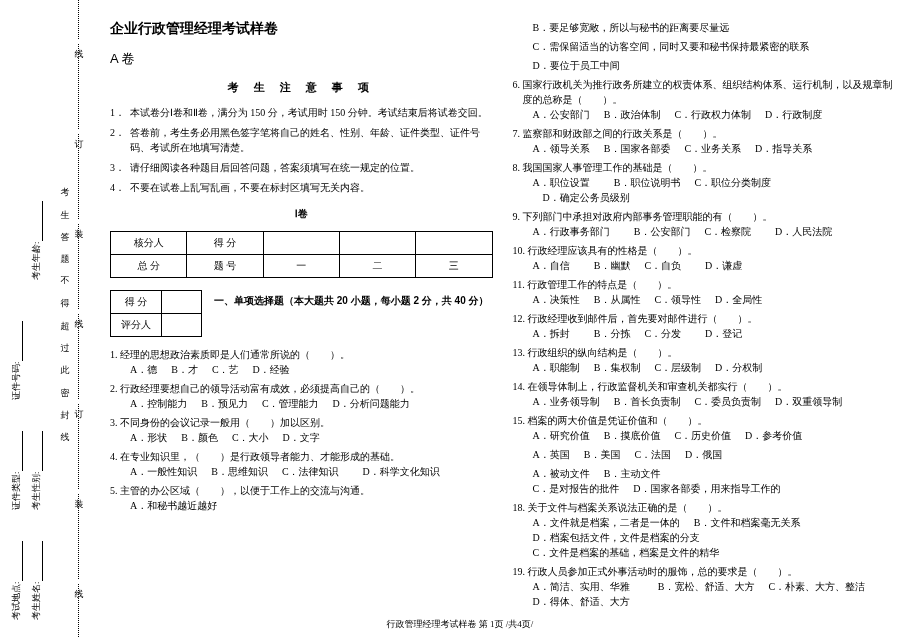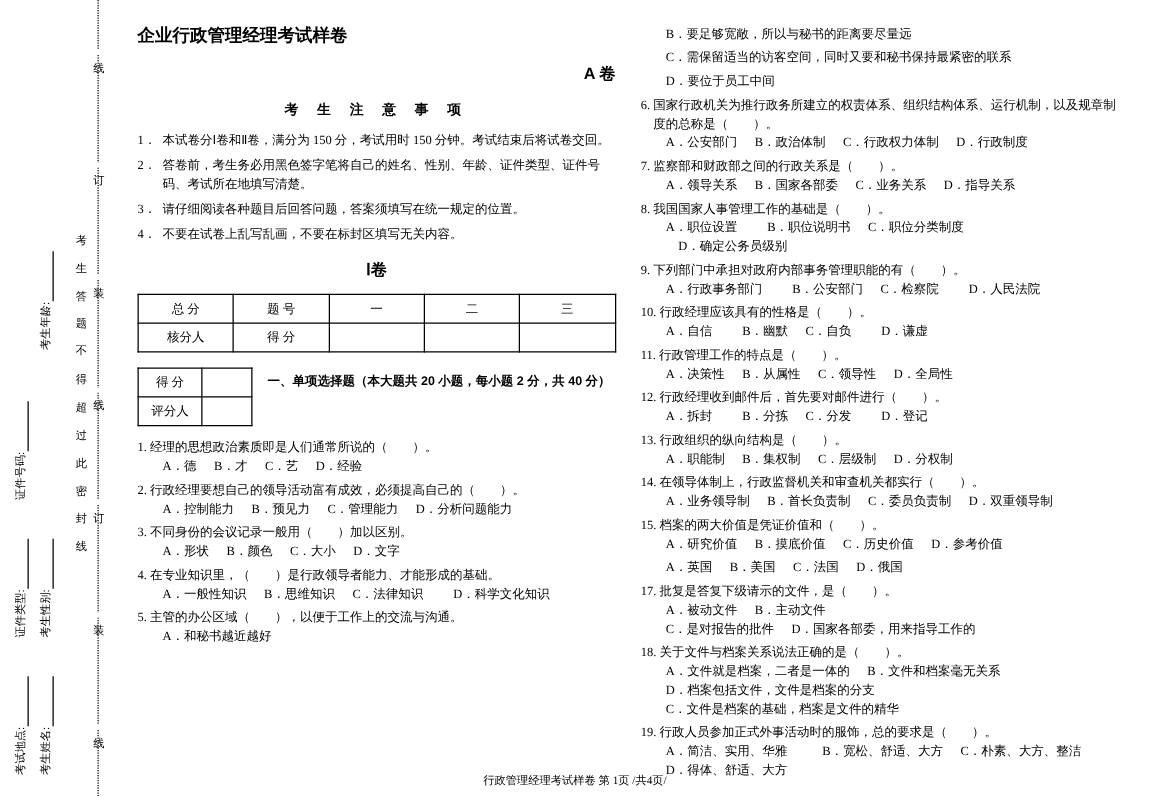--- a/index.html
+++ b/index.html
@@ -48,22 +48,22 @@
       padding: 0 10px;
     }
     .title {
       font-size: 14px;
       font-weight: bold;
       margin-bottom: 12px;
       font-family: "SimHei", "黑体", sans-serif;
     }
     .subtitle {
       font-size: 13px;
-      font-weight: bold;
-      text-align: right;
+      font-weight: normal;
+      text-align: left;
       margin-bottom: 12px;
       font-family: "SimHei", "黑体", sans-serif;
     }
     .section-header {
       font-size: 11px;
       font-weight: bold;
       text-align: center;
       letter-spacing: 6px;
       margin-bottom: 10px;
       font-family: "SimHei", "黑体", sans-serif;
@@ -74,21 +74,21 @@
     .instruction-item {
       display: flex;
       margin-bottom: 5px;
       line-height: 1.5;
     }
     .instruction-num {
       width: 20px;
       flex-shrink: 0;
     }
     .juan-header {
-      font-size: 13px;
+      font-size: 10px;
       font-weight: bold;
       text-align: center;
       margin: 10px 0;
       font-family: "SimHei", "黑体", sans-serif;
     }
     table.score-table {
       border-collapse: collapse;
       width: 100%;
       margin-bottom: 12px;
     }
@@ -201,32 +201,32 @@
           <div class="instruction-item">
             <div class="instruction-num">4．</div>
             <div>不要在试卷上乱写乱画，不要在标封区填写无关内容。</div>
           </div>
         </div>
       <div class="juan-header">Ⅰ卷</div>
 
       <table class="score-table">
         <tbody>
             <tr>
+          <td>核分人</td>
+          <td>得 分</td>
+          <td></td>
+          <td></td>
+          <td></td>
+        </tr>
+        <tr>
           <td style="width:20%">总 分</td>
           <td style="width:20%">题 号</td>
           <td style="width:20%">一</td>
           <td style="width:20%">二</td>
           <td style="width:20%">三</td>
-        </tr>
-        <tr>
-          <td>核分人</td>
-          <td>得 分</td>
-          <td></td>
-          <td></td>
-          <td></td>
         </tr>
       </tbody>
         </table>
 
       <div style="display:flex; align-items:flex-start; gap:12px;">
         <table class="mini-score">
           <tbody>
               <tr>
                 <td>得 分</td>
                 <td style="width:40px"></td>
@@ -442,24 +442,20 @@
           </div>
           <div class="q-block">
             <div class="opt-row">
               <span>A．英国</span>
               <span>B．美国</span>
               <span>C．法国</span>
               <span>D．俄国</span>
             </div>
           </div>
           <div class="q-block">
-            <div class="q-row">
-              <div style="flex-shrink:0">17.&nbsp;</div>
-              <div>批复是答复下级请示的文件，是（　　）。</div>
-            </div>
             <div class="opt-row">
               <span>A．被动文件</span>
               <span>B．主动文件</span>
             </div>
             <div class="opt-row">
               <span>C．是对报告的批件</span>
               <span>D．国家各部委，用来指导工作的</span>
             </div>
           </div>
           <div class="q-block">

